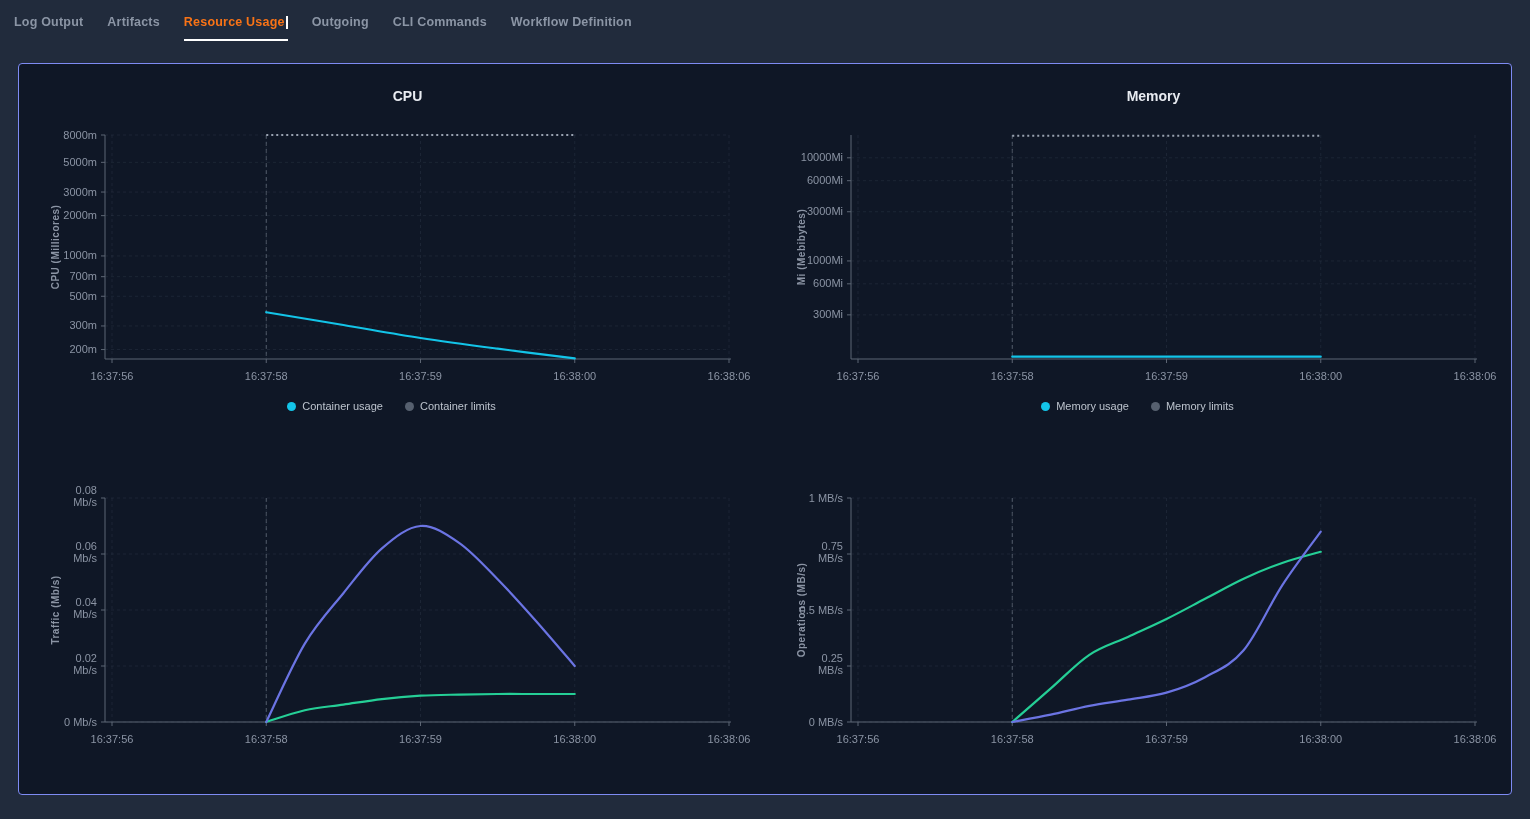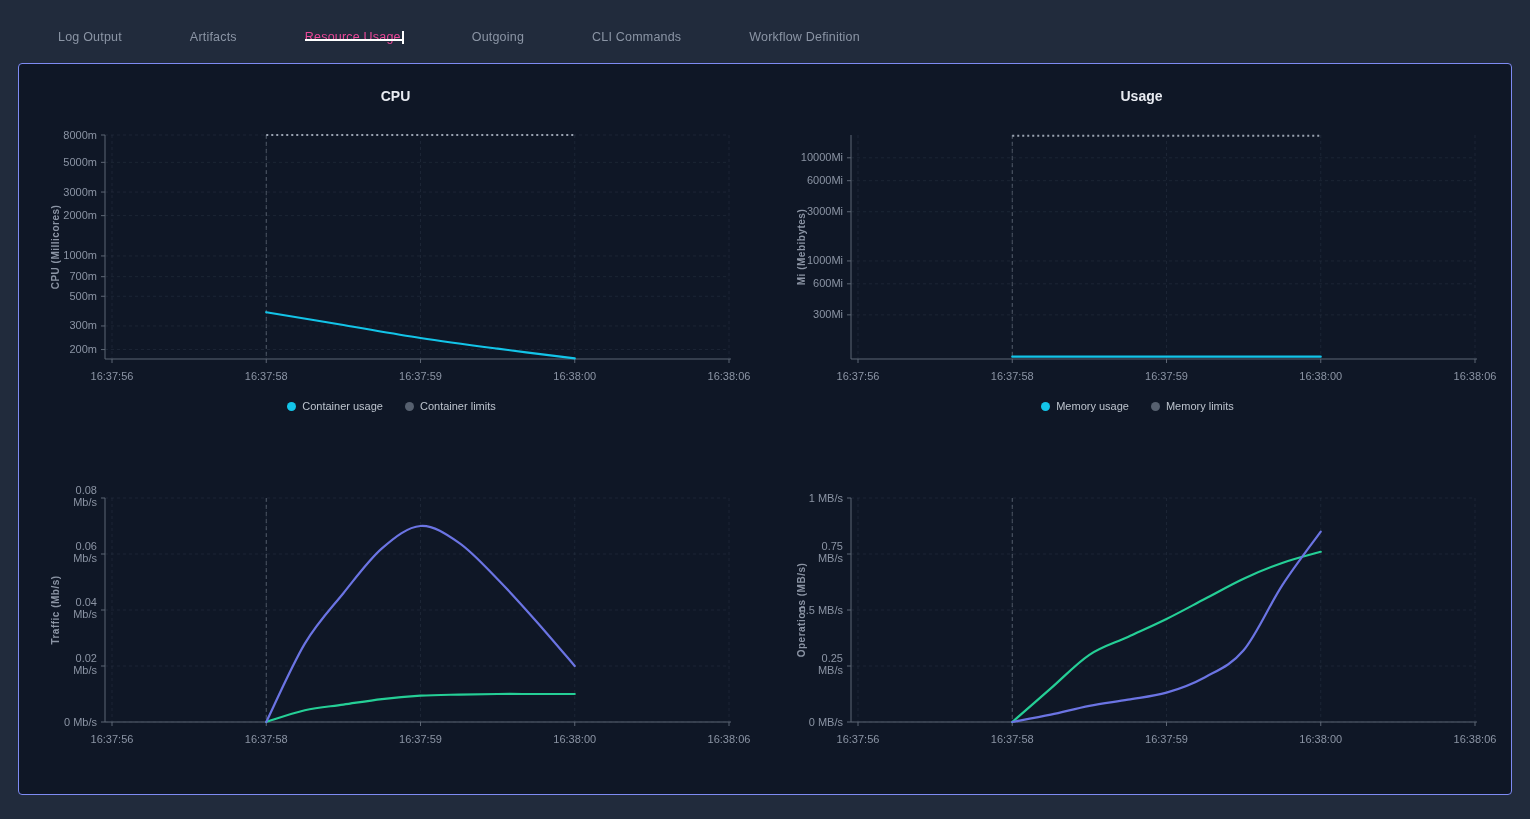--- a/index.html
+++ b/index.html
@@ -2,35 +2,35 @@
 <html><head>
 <meta charset="utf-8">
 <style>
   * { margin:0; padding:0; box-sizing:border-box; }
   html,body { width:1530px; height:819px; overflow:hidden;
     background:#212b3c; font-family:"Liberation Sans", sans-serif; }
 
   
   .tabbar { display:flex; align-items:stretch; height:44px; padding-left:14px; gap:24px;
     background:#212b3c; }
-  .tab { position:relative; display:flex; align-items:flex-end; font-size:12.5px;
-    font-weight:400; color:#8b95a5; letter-spacing:0.2px; cursor:pointer;margin-left:44px; }
-  .tab.active { color:#ec4899; }
+  .tab { position:relative; display:flex; align-items:center; font-size:12.5px;
+    font-weight:700; color:#8b95a5; letter-spacing:0.2px; cursor:pointer; }
+  .tab.active { color:#f97316; }
   .tab.active::after { content:""; position:absolute; left:0; right:0; bottom:3px;
     height:2px; background:#ffffff; }
   .caret { display:inline-block; width:2px; height:13px; background:#ffffff;
     margin-left:1px; }
 
   
   .panel { position:relative; margin:19px 18px 0 18px; height:732px;
     background:#0f1726; border:1.5px solid #7e8bf3; border-radius:4px;
     display:grid; grid-template-columns:1fr 1fr; grid-template-rows:363px 363px;
     overflow:hidden; }
   .cell { position:relative; width:745px; height:363px; }
-  .chart-title { position:absolute; top:24px; left:4px; width:100%; text-align:center;
+  .chart-title { position:absolute; top:24px; left:16px; width:100%; text-align:center;
     font-size:14px; font-weight:700; color:#e8ebf1; }
   .ylabel { position:absolute; top:183px; left:36px; transform:translate(-50%,-50%) rotate(-90deg);
     white-space:nowrap; font-size:10px; font-weight:700; letter-spacing:0.5px; color:#8b94a4; }
   .cell svg { position:absolute; left:0; top:0; }
   .legend { position:absolute; top:336px; left:0; width:100%; display:flex;
     justify-content:center; align-items:flex-end; gap:22px; }
   .legend-item { display:flex; align-items:center; gap:6px; cursor:pointer; }
   .legend-dot { width:9px; height:9px; border-radius:50%; }
   .legend-label { font-size:11px; color:#bcc3cd; }
 
@@ -129,21 +129,21 @@
           <span class="legend-label">Container usage</span>
         </div>
         <div class="legend-item">
           <span class="legend-dot" style="background: rgb(86, 96, 111);"></span>
           <span class="legend-label">Container limits</span>
         </div>
       </div>
   </div>
 
   <div class="cell">
-    <div class="chart-title">Usage</div>
+    <div class="chart-title">Memory</div>
     <div class="ylabel">Mi (Mebibytes)</div>
     <svg width="745" height="363" viewBox="0 0 745 363">
         <g>
           <line x1="93" y1="71" x2="93" y2="295" stroke="rgba(148,163,184,0.10)" stroke-dasharray="3 3"></line>
           <line x1="247.25" y1="71" x2="247.25" y2="295" stroke="rgba(148,163,184,0.10)" stroke-dasharray="3 3"></line>
           <line x1="401.5" y1="71" x2="401.5" y2="295" stroke="rgba(148,163,184,0.10)" stroke-dasharray="3 3"></line>
           <line x1="555.75" y1="71" x2="555.75" y2="295" stroke="rgba(148,163,184,0.10)" stroke-dasharray="3 3"></line>
           <line x1="710" y1="71" x2="710" y2="295" stroke="rgba(148,163,184,0.10)" stroke-dasharray="3 3"></line>
           <line x1="86" y1="250.86870197714515" x2="710" y2="250.86870197714515" stroke="rgba(148,163,184,0.10)" stroke-dasharray="3 3"></line>
           <line x1="86" y1="219.82232640097368" x2="710" y2="219.82232640097368" stroke="rgba(148,163,184,0.10)" stroke-dasharray="3 3"></line>

